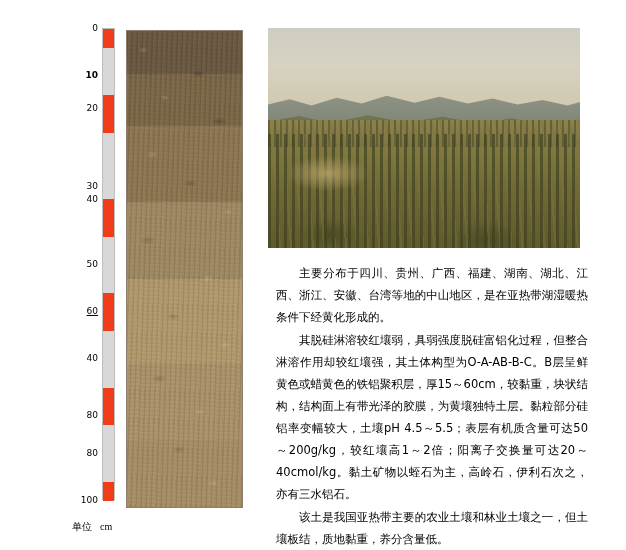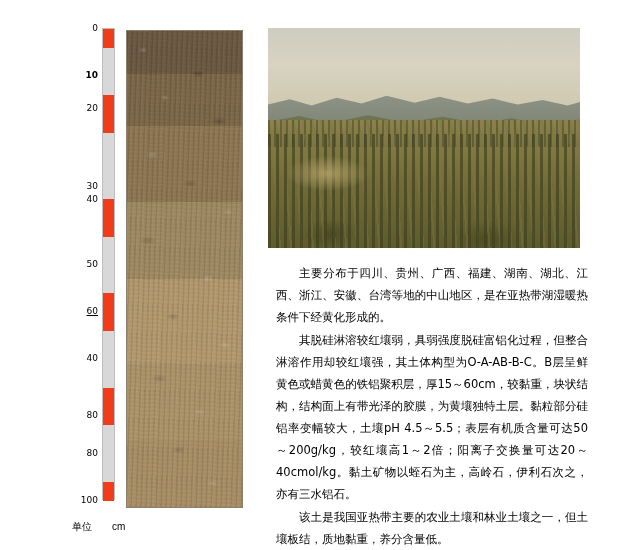--- a/index.html
+++ b/index.html
@@ -54,22 +54,22 @@
   }
   .unit-label {
     position: absolute;
     left: 72px;
     top: 520px;
     font-size: 10px;
     color: #000;
     white-space: nowrap;
   }
   .unit-label .u-cm {
-    font-family: Liberation Sans, sans-serif;
-    margin-left: 20px;
+    font-family: Liberation Serif, serif;
+    margin-left: 8px;
   }
 
   
   .soil-photo {
     position: absolute;
     left: 126px;
     top: 30px;
     width: 117px;
     height: 478px;
     border: 1px solid #8d7f6d;

